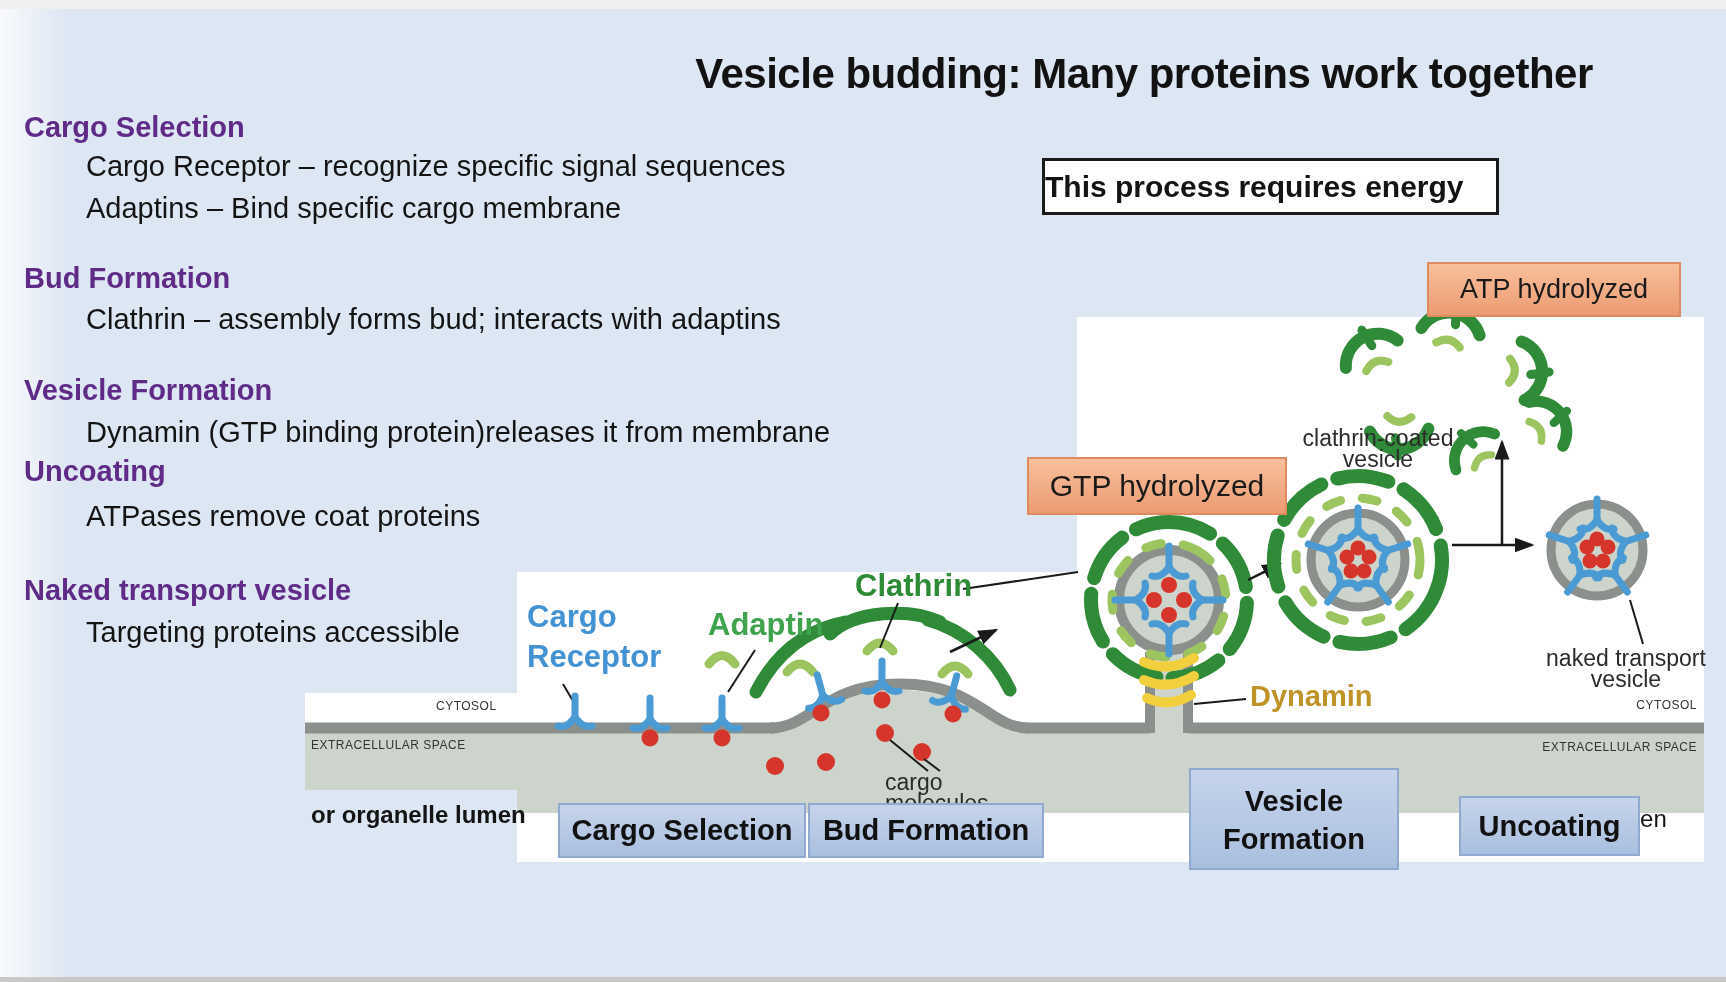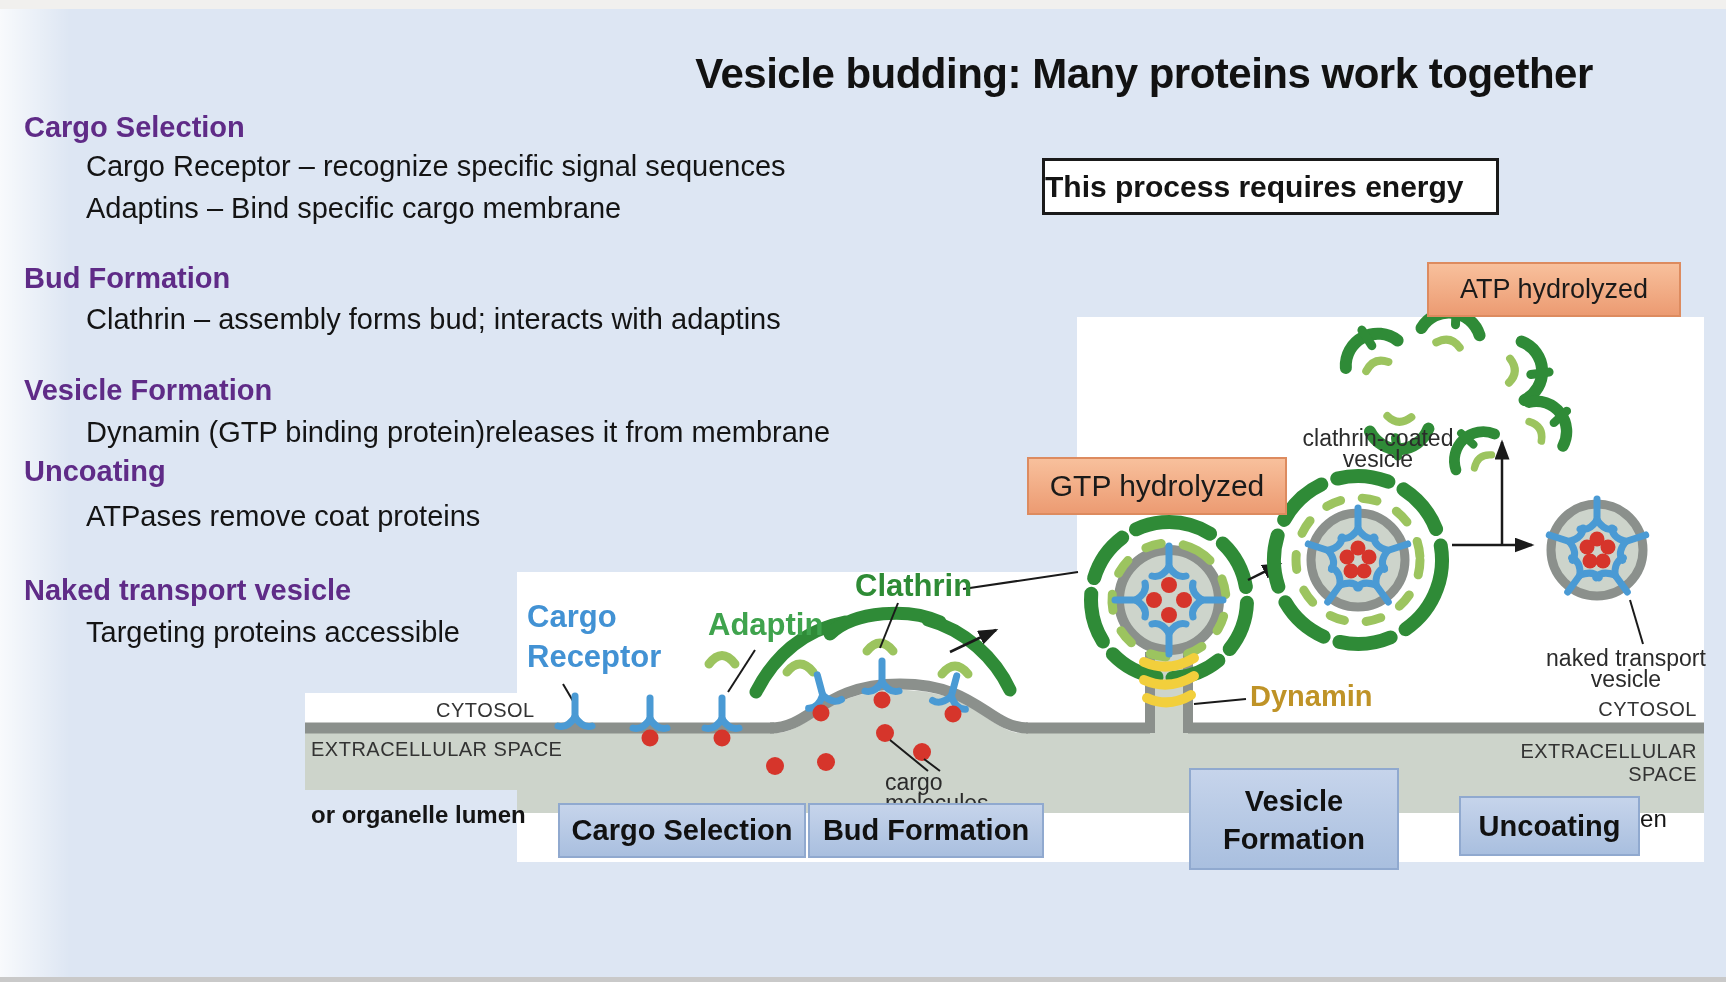--- a/index.html
+++ b/index.html
@@ -35,21 +35,21 @@
   .cargo-receptor{left:527px;top:597px;font-size:31px;color:#4292d4;}
   .adaptin{left:708px;top:605px;font-size:31px;color:#3fa34d;}
   .clathrin{left:855px;top:566px;font-size:31px;color:#2e8b35;}
   .dynamin{left:1250px;top:676px;font-size:29px;color:#bf9327;}
   
   .ann{font-size:23px;color:#2b2b2b;line-height:21px;text-align:center;}
   .ccv{left:1297px;top:428px;width:162px;}
   .ntv{left:1545px;top:648px;width:162px;}
   .cmol{left:885px;top:772px;width:160px;text-align:left;}
   
-  .comp{color:#333;font-size:20px;letter-spacing:.5px;}
+  .comp{color:#333;font-size:12px;letter-spacing:.5px;}
   .lumen{font-size:24px;color:#141414;letter-spacing:0;margin-top:44px;}
   
   .stage{background:linear-gradient(#c6d4eb,#a9bfdf);border:2px solid #90a9cf;
     text-align:center;font-weight:bold;font-size:29px;color:#111;}
   .st1{left:558px;top:803px;width:244px;height:51px;line-height:51px;}
   .st2{left:808px;top:803px;width:232px;height:51px;line-height:51px;}
   .st3{left:1189px;top:768px;width:206px;height:86px;line-height:38px;padding-top:12px;}
   .st4{left:1459px;top:796px;width:177px;height:56px;line-height:56px;}
   svg{position:absolute;left:0;top:0;pointer-events:none;}
   b{font-weight:normal;}

